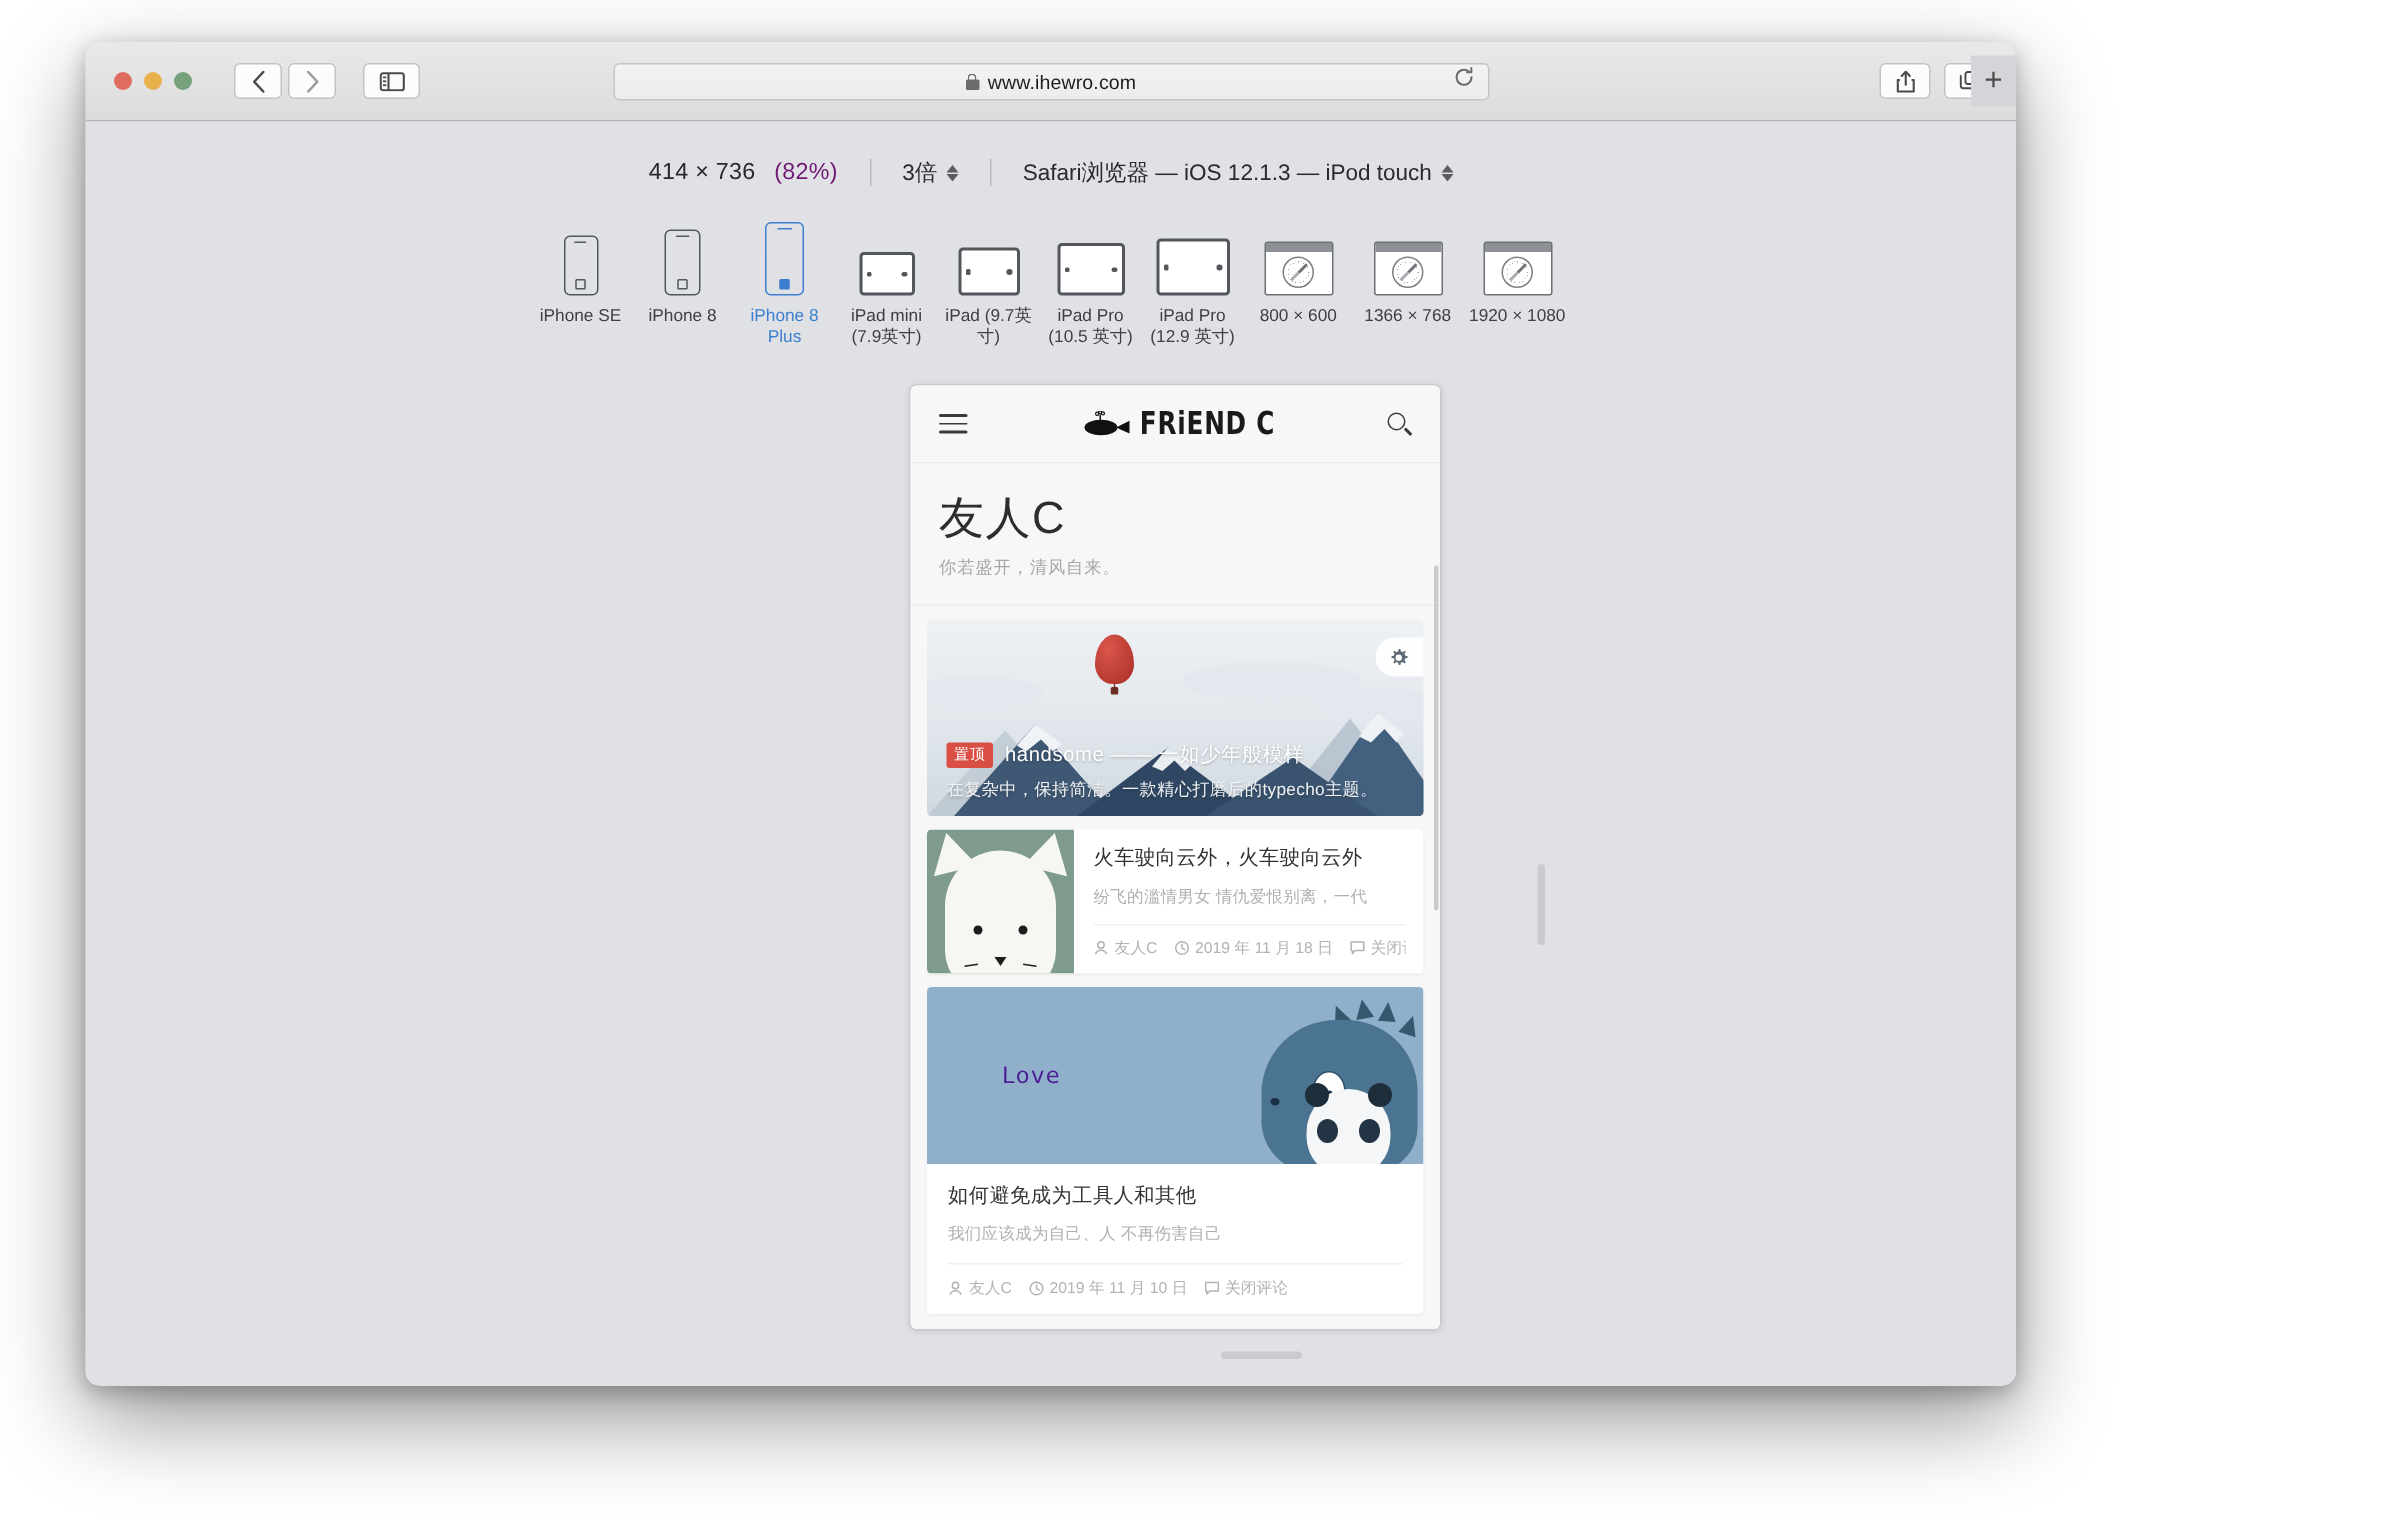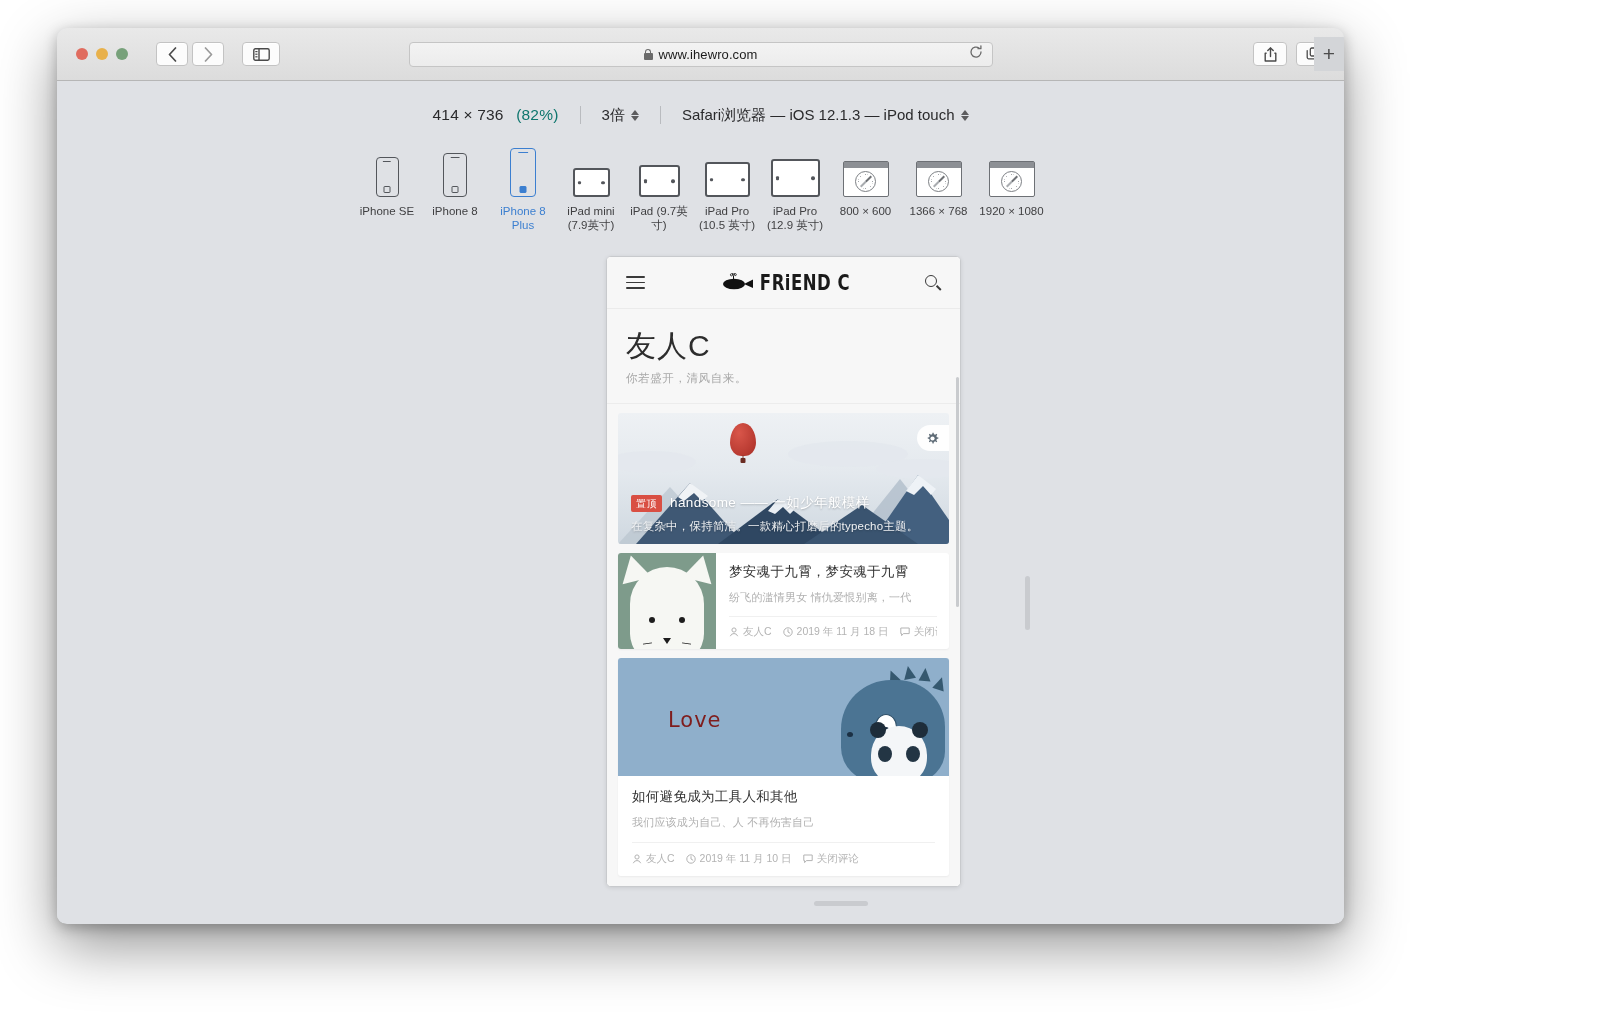--- a/index.html
+++ b/index.html
@@ -111,21 +111,21 @@
   }
   .rdm-top {
     display: flex; align-items: center; justify-content: center;
     gap: 0px;
     padding-top: 20px;
     height: 48px;
     color: #3a3a3c;
     font-size: 15px;
   }
   .dim { font-size: 15.5px; color: #2a2a2c; letter-spacing: .2px; }
-  .dim .pct { color: #0f766e; }
+  .dim .pct { color: #701a75; }
   .vdiv { width: 1px; height: 18px; background: #b9bbbf; margin: 0 21px; }
   .stepper { display: inline-flex; flex-direction: column; gap: 1px; margin-left: 6px; vertical-align: middle; }
   .stepper i { display:block; width: 0; height: 0; border-left: 4px solid transparent; border-right: 4px solid transparent; }
   .stepper i.up { border-bottom: 5px solid #5c5c5e; }
   .stepper i.dn { border-top: 5px solid #5c5c5e; }
   .scaleitem, .uaitem { display: flex; align-items: center; font-size: 15px; color: #2a2a2c; }
 
   
   .devices {
     display: flex; align-items: flex-start; justify-content: center;
@@ -259,21 +259,21 @@
   }
   .site-header {
     height: 52px;
     background: #f7f7f7;
     border-bottom: 1px solid #ebebeb;
     display: flex; align-items: center; justify-content: space-between;
     padding: 0 19px;
   }
   .hamburger { width: 19px; display: flex; flex-direction: column; gap: 4px; }
   .hamburger span { display: block; height: 1.6px; background: #3a3a3a; border-radius: 1px; }
-  .logo { display: flex; gap: 6px; }
+  .logo { display: flex; align-items: center; gap: 6px; }
   .logo .wordmark {
     font-family: "DejaVu Sans", sans-serif;
     font-size: 16.5px; font-weight: 700;
     letter-spacing: .5px; color: #1a1a1a;
     transform: scaleY(1.28); transform-origin: center;
   }
   .search-ic { width: 16px; height: 16px; position: relative; }
   .search-ic .ring {
     position: absolute; left: 0; top: 0; width: 12px; height: 12px;
     border: 1.5px solid #3a3a3a; border-radius: 50%;
@@ -404,21 +404,21 @@
   }
   .cat-whisk { position: absolute; top: 74px; width: 9px; height: 1.4px; background: #1d1d1d; }
 
   
   .card.v .cover { height: 118px; background: #8fafcb; position: relative; overflow: hidden; }
   .card.v .body { padding: 12px 14px 0 14px; }
   .card.v .meta { margin: 12px 0 0 0; padding: 9px 0 10px 0; }
   .love-text {
     position: absolute; left: 50px; top: 50px;
     font-family: "DejaVu Sans", sans-serif;
-    font-size: 21px; color: #7f1d1d; letter-spacing: 1px;
+    font-size: 15px; color: #4c1d95; letter-spacing: 1px;
   }
   .dino {
     position: absolute; right: -6px; top: 4px; width: 120px; height: 120px;
   }
   .dino-body {
     position: absolute; right: 10px; top: 18px;
     width: 104px; height: 102px;
     background: #4b7493; border-radius: 48% 46% 30% 34%;
   }
   .dino-eye {
@@ -728,21 +728,21 @@
                   <div class="cat-ear r"></div>
                   <div class="cat-head">
                     <div class="cat-eye l"></div>
                     <div class="cat-eye r"></div>
                     <div class="cat-nose"></div>
                     <div class="cat-whisk" style="left:13px;top:76px;transform:rotate(-8deg)"></div>
                     <div class="cat-whisk" style="right:13px;top:76px;transform:rotate(8deg)"></div>
                   </div>
                 </div>
                 <div class="body">
-                  <div class="card-title">梦安魂于九霄，梦安魂于九霄</div>
+                  <div class="card-title">火车驶向云外，火车驶向云外</div>
                   <div class="card-excerpt">纷飞的滥情男女 情仇爱恨别离，一代</div>
                   <div class="meta">
                     <span class="mi">
                       <svg width="10" height="10" viewBox="0 0 10 10">
                         <circle cx="5" cy="3" r="2.1" fill="none" stroke="#b3b3b3" stroke-width="1"></circle>
                         <path d="M1.3 9.2 A3.9 3.9 0 0 1 8.7 9.2" fill="none" stroke="#b3b3b3" stroke-width="1"></path>
                       </svg>
                       <span>友人C</span>
                     </span>
                     <span class="mi">

